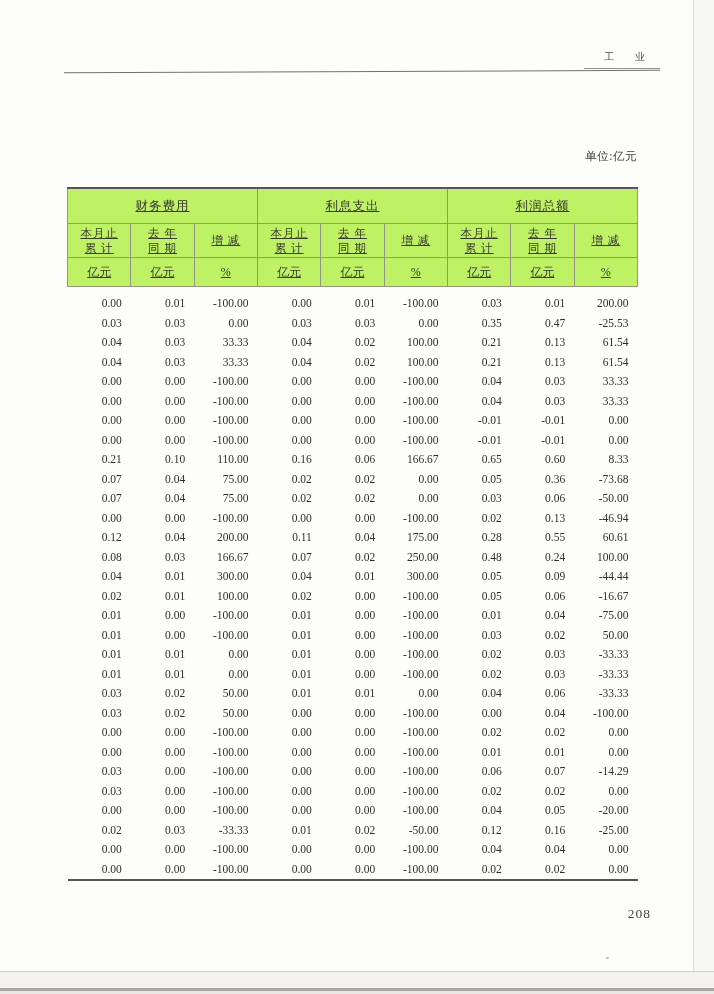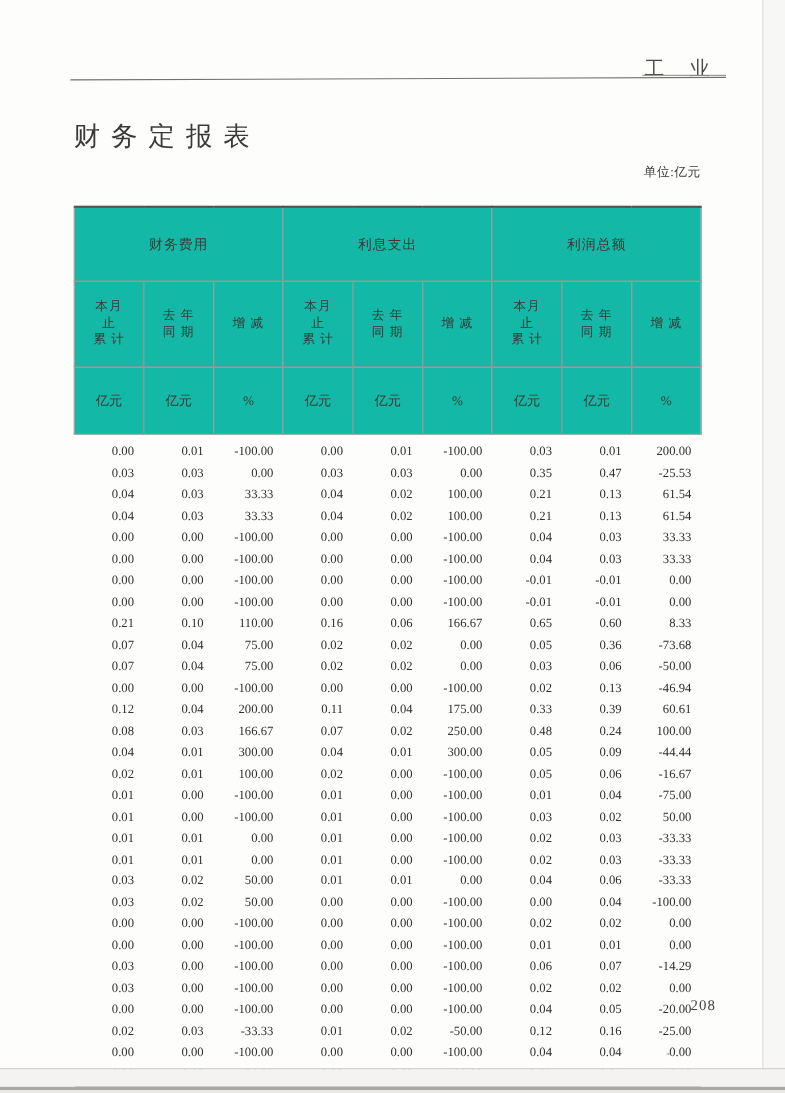--- a/index.html
+++ b/index.html
@@ -8,21 +8,21 @@
     background:#f3f2f0;
     font-family:"Liberation Serif","DejaVu Serif",serif;
   }
   .sheet {
     position:relative; width:714px; height:994px;
     background:#fdfdfc; overflow:hidden;
   }
   
   .running-head {
     position:absolute; top:50px; right:60px;
-    font-size:18px; letter-spacing:9px; color:#4a4947;
+    font-size:10px; letter-spacing:9px; color:#4a4947;
     font-family:"Liberation Sans","DejaVu Sans",sans-serif;
   }
   .head-rule {
     position:absolute; left:64px; top:71px; width:596px; height:1px;
     background:#73716d; transform:rotate(-0.22deg);
   }
   .head-rule-short {
     position:absolute; left:584px; top:68px; width:76px; height:1px;
     background:#93918d;
   }
@@ -36,24 +36,24 @@
   }
   
   table.report {
     position:absolute; left:67px; top:187px; width:570px;
     border-collapse:collapse; table-layout:fixed;
     border-top:2px solid #57554f;
     border-bottom:2px solid #57554f;
   }
   table.report col { width:63.33px; }
   thead th {
-    background:#14b8a6;
+    background:#bef264;
     border:1px solid #97938b;
     color:#393834; font-weight:normal;
-    text-align:center; vertical-align:middle; padding:16px;
+    text-align:center; vertical-align:middle; padding:0;text-decoration:underline;
   }
   tr.group-row th { height:34px; font-size:12.5px; letter-spacing:1px; }
   tr.sub-row th   { height:33px; font-size:11.5px; }
   tr.sub-row th div { line-height:15px; letter-spacing:1px; }
   tr.unit-row th  { height:28px; font-size:12px; }
   tbody td {
     font-size:11.5px; height:19.5px; line-height:19.5px;
     text-align:right; padding:0 9px 0 0;
     color:#2f2e2c; white-space:nowrap;
   }
@@ -74,21 +74,20 @@
 </style>
 </head>
 <body>
 
 <div class="sheet">
 
   <div class="running-head">工 业</div>
   <div class="head-rule-short"></div>
   <div class="head-rule"></div>
 
-  <div class="page-title">财务定报表</div>
   <div class="unit-note">单位:亿元</div>
 
   <table class="report">
     <colgroup>
       <col>
         <col>
         <col>
         <col>
         <col>
         <col>
@@ -285,22 +284,22 @@
           <td>0.13</td>
           <td>-46.94</td>
         </tr>
         <tr>
           <td>0.12</td>
           <td>0.04</td>
           <td>200.00</td>
           <td>0.11</td>
           <td>0.04</td>
           <td>175.00</td>
-          <td>0.33</td>
-          <td>0.39</td>
+          <td>0.28</td>
+          <td>0.55</td>
           <td>60.61</td>
         </tr>
         <tr>
           <td>0.08</td>
           <td>0.03</td>
           <td>166.67</td>
           <td>0.07</td>
           <td>0.02</td>
           <td>250.00</td>
           <td>0.48</td>

